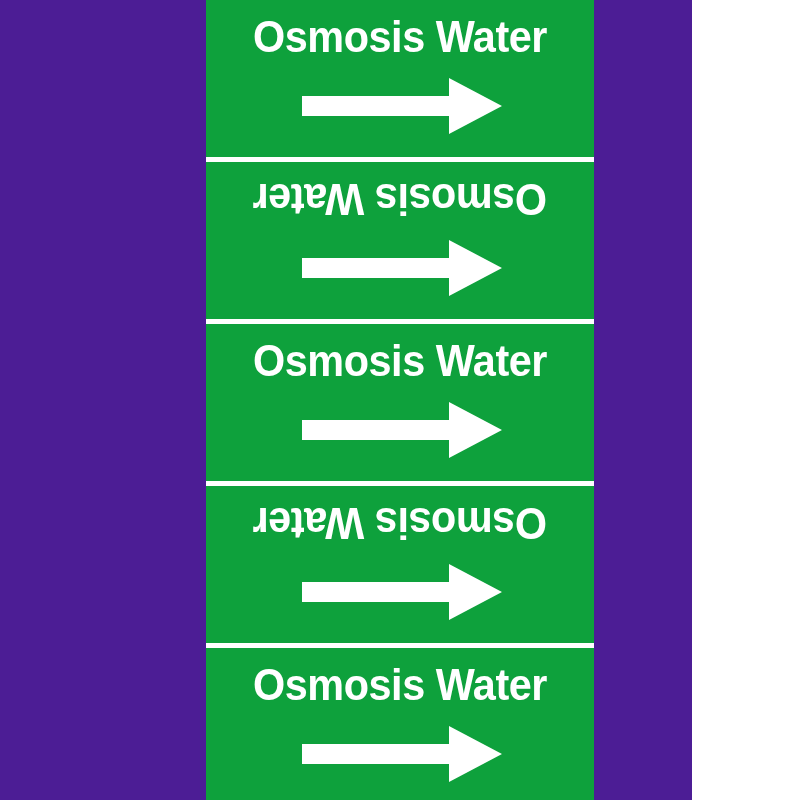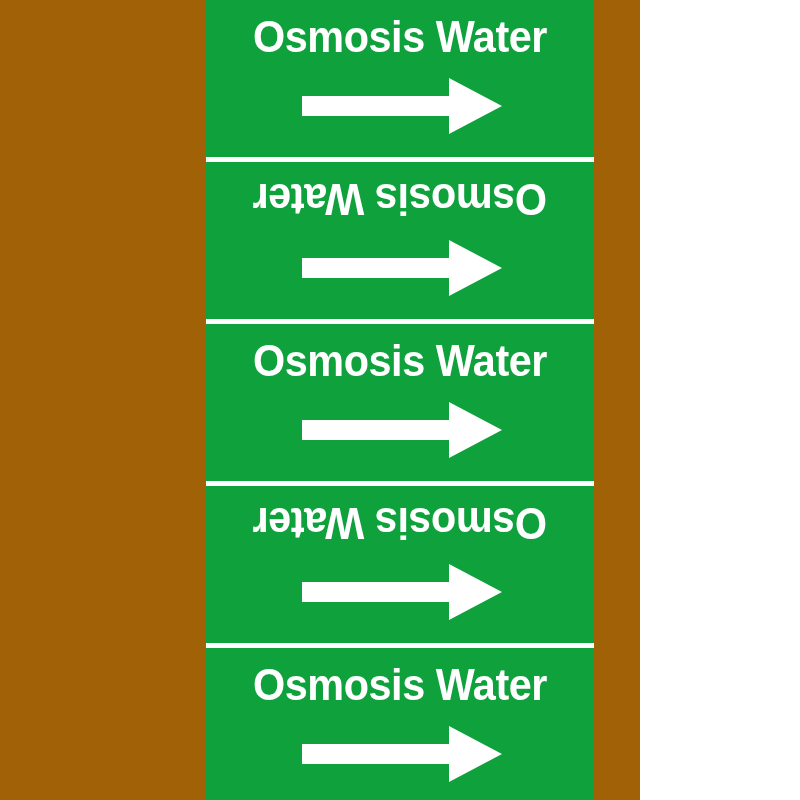--- a/index.html
+++ b/index.html
@@ -10,23 +10,23 @@
   }
   body {
     width: 800px;
     height: 800px;
     font-family: "Liberation Sans", "DejaVu Sans", sans-serif;
     overflow: hidden;
   }
 
   #sheet {
     position: relative;
-    width: 640px;
+    width: 692px;
     height: 800px;
-    background: #a16207;
+    background: #4c1d95;
   }
 
   
   #label-strip {
     position: absolute;
     left: 206px;
     top: 0px;
     width: 388px;
     height: 800px;
     background: #ffffff;

